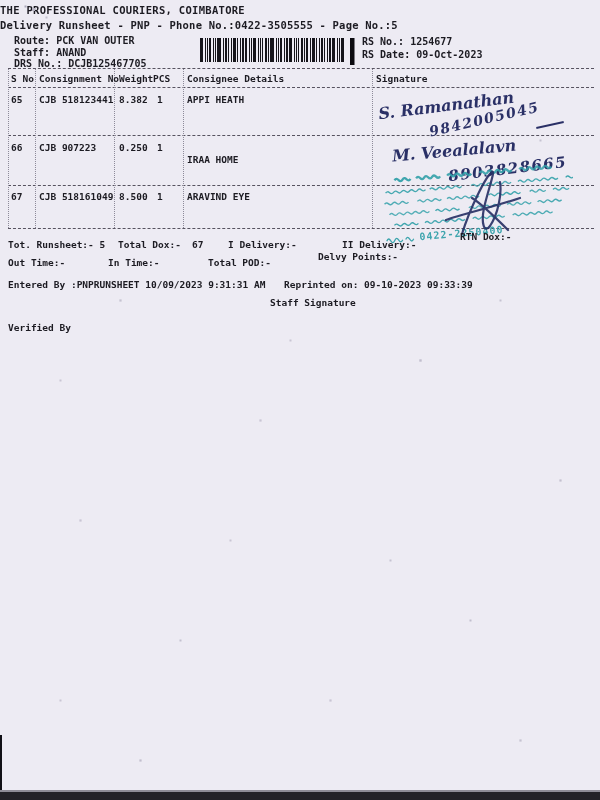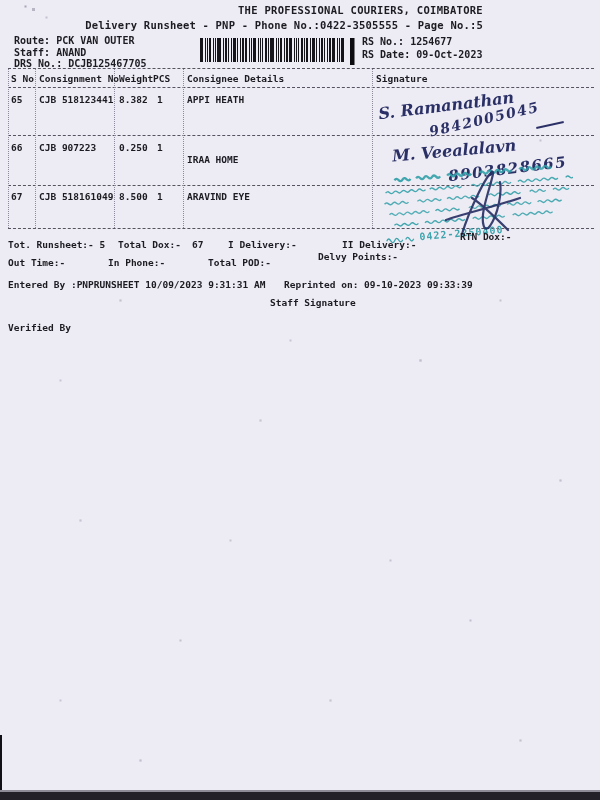--- a/index.html
+++ b/index.html
@@ -8,21 +8,21 @@
     position:relative;width:600px;height:800px;
     background:#edebf3;
     font-family:"DejaVu Sans Mono","Liberation Mono",monospace;
     color:#1c1b22;overflow:hidden;
   }
   .t{position:absolute;white-space:nowrap;font-weight:bold;color:#1c1b22;}
   .sz-title{font-size:10.5px;letter-spacing:0.3px;}
   .sz-sub{font-size:10.5px;letter-spacing:0.2px;}
   .sz-body{font-size:10px;}
   .sz-cell{font-size:9.5px;}
-  .center{left:7px;width:476px;text-align:right;}
+  .center{left:0;width:476px;text-align:left;}
   .hline{position:absolute;left:8px;width:586px;border-top:1.5px dashed #56525f;height:0;}
   .vline{position:absolute;width:0;border-left:1px dotted #8b88985e;border-left-color:#8d8a99;}
   .hand{
     position:absolute;white-space:nowrap;
     font-family:"DejaVu Serif","Liberation Serif",serif;
     font-style:italic;color:#2a3066;font-weight:bold;
   }
   .stamp{
     position:absolute;left:383px;top:167px;width:192px;height:76px;
     transform:rotate(-5deg);color:#2f9fa8;opacity:0.92;
@@ -199,21 +199,21 @@
   </svg>
 
   <div class="t sz-cell" style="left:8px;top:239px;"><span>Tot. Runsheet:-</span>&nbsp;<span>5</span></div>
   <div class="t sz-cell" style="left:118px;top:239px;">Total Dox:-</div>
   <div class="t sz-cell" style="left:192px;top:239px;">67</div>
   <div class="t sz-cell" style="left:228px;top:239px;">I Delivery:-</div>
   <div class="t sz-cell" style="left:342px;top:239px;">II Delivery:-</div>
   <div class="t sz-cell" style="left:460px;top:231px;">RTN Dox:-</div>
 
   <div class="t sz-cell" style="left:8px;top:257px;">Out Time:-</div>
-  <div class="t sz-cell" style="left:108px;top:257px;">In Phone:-</div>
+  <div class="t sz-cell" style="left:108px;top:257px;">In Time:-</div>
   <div class="t sz-cell" style="left:208px;top:257px;">Total POD:-</div>
   <div class="t sz-cell" style="left:318px;top:251px;">Delvy Points:-</div>
 
   <div class="t sz-cell" style="left:8px;top:279px;">Entered By :PNPRUNSHEET 10/09/2023 9:31:31 AM</div>
   <div class="t sz-cell" style="left:268px;top:279px;padding-left:16px;">Reprinted on: 09-10-2023 09:33:39</div>
 
   <div class="t sz-cell" style="left:8px;top:297px;margin-top:25px;">Verified By</div>
   <div class="t sz-cell" style="left:270px;top:297px;">Staff Signature</div>
 
   <div class="speckles"></div>

